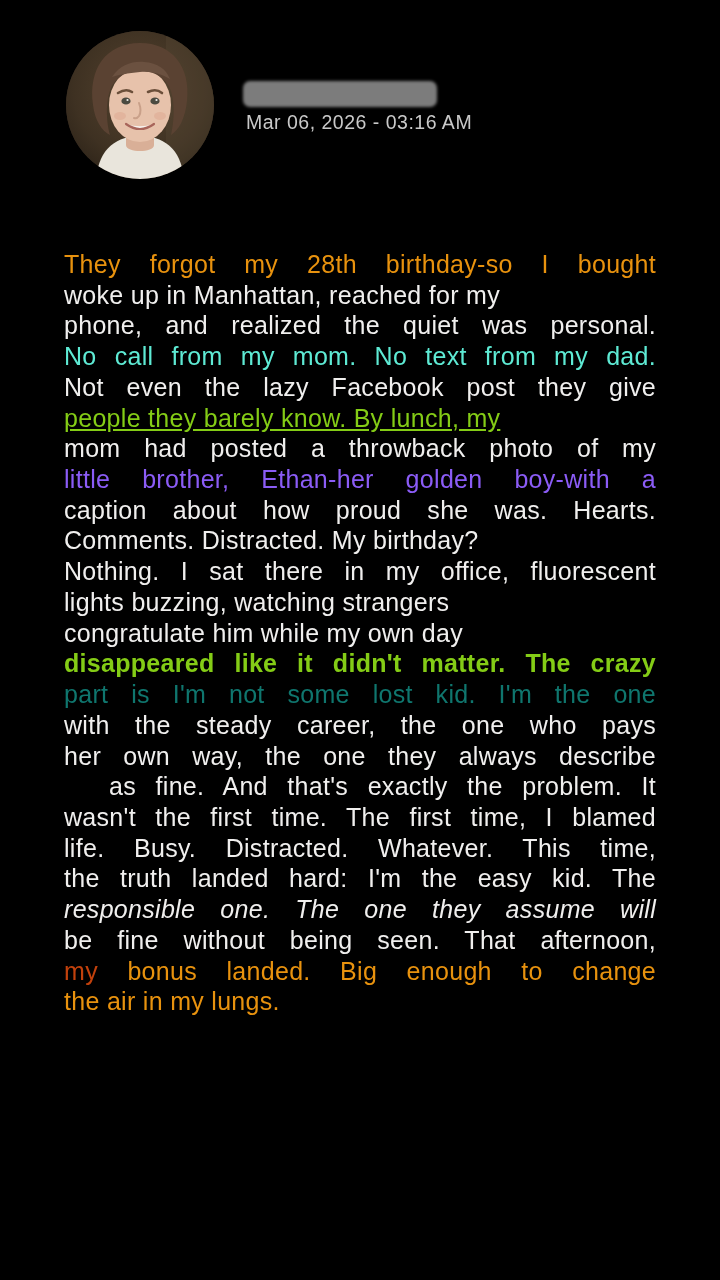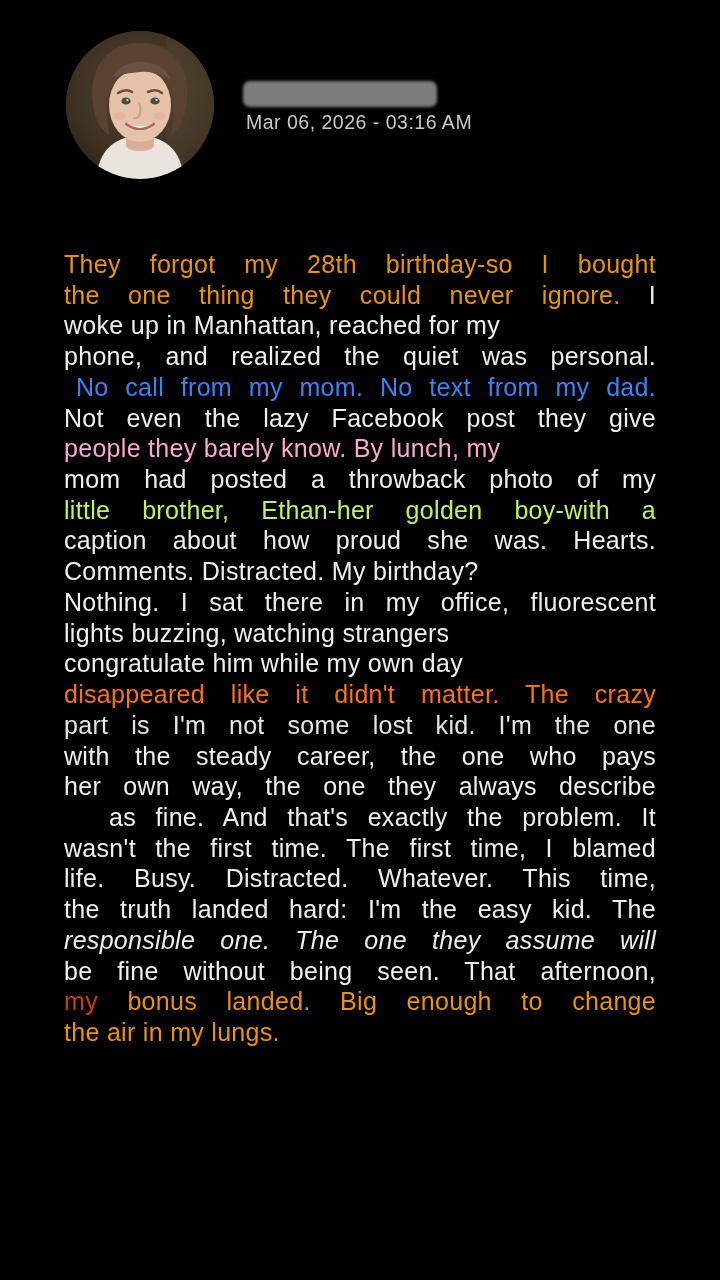--- a/index.html
+++ b/index.html
@@ -77,35 +77,34 @@
       <path d="M60 93 Q 74 103, 88 93" stroke="#a8655a" stroke-width="2.2" fill="none" stroke-linecap="round"></path>
     </svg>
   </div>
 
   <div class="name-blur"></div>
 
   <div class="timestamp">Mar 06, 2026 - 03:16 AM</div>
 
   <div class="post-body">
       <div class="post-line just"><span style="color: rgb(232, 146, 14);">They forgot my 28th birthday-so I bought</span></div>
-      <div class="post-line just"><span style="color: rgb(232, 146, 14);">the one thing they could never ignore.</span><span style="color: rgb(240, 239, 238);"> I</span></div>
       <div class="post-line"><span style="color: rgb(240, 239, 238);">woke up in Manhattan, reached for my</span></div>
       <div class="post-line just"><span style="color: rgb(240, 239, 238);">phone, and realized the quiet was personal.</span></div>
-      <div class="post-line just"><span style="color: #3b82f6; margin-left: 12px;">No call from my mom. No text from my dad.</span></div>
+      <div class="post-line just"><span style="color: #5eead4;">No call from my mom. No text from my dad.</span></div>
       <div class="post-line just"><span style="color: rgb(240, 239, 238);">Not even the lazy Facebook post they give</span></div>
-      <div class="post-line"><span style="color: #f9a8d4;">people they barely know. By lunch, my</span></div>
+      <div class="post-line"><span style="color: #84cc16; text-decoration: underline;">people they barely know. By lunch, my</span></div>
       <div class="post-line just"><span style="color: rgb(240, 239, 238);">mom had posted a throwback photo of my</span></div>
-      <div class="post-line just"><span style="color: #bef264;">little brother, Ethan-her golden boy-with a</span></div>
+      <div class="post-line just"><span style="color: #8b5cf6;">little brother, Ethan-her golden boy-with a</span></div>
       <div class="post-line just"><span style="color: rgb(240, 239, 238);">caption about how proud she was. Hearts.</span></div>
       <div class="post-line"><span style="color: rgb(240, 239, 238);">Comments. Distracted. My birthday?</span></div>
       <div class="post-line just"><span style="color: rgb(240, 239, 238);">Nothing. I sat there in my office, fluorescent</span></div>
       <div class="post-line"><span style="color: rgb(240, 239, 238); text-align: right;">lights buzzing, watching strangers</span></div>
       <div class="post-line"><span style="color: rgb(240, 239, 238);">congratulate him while my own day</span></div>
-      <div class="post-line just"><span style="color: #f97316;">disappeared like it didn't matter. The crazy</span></div>
-      <div class="post-line just"><span style="color: #e5e5e5;">part is I'm not some lost kid. I'm the one</span></div>
+      <div class="post-line just"><span style="color: #84cc16; font-weight: bold;">disappeared like it didn't matter. The crazy</span></div>
+      <div class="post-line just"><span style="color: #0f766e;">part is I'm not some lost kid. I'm the one</span></div>
       <div class="post-line just"><span style="color: rgb(240, 239, 238);">with the steady career, the one who pays</span></div>
       <div class="post-line just"><span style="color: rgb(240, 239, 238);">her own way, the one they always describe</span></div>
       <div class="post-line just"><span style="color: rgb(240, 239, 238); margin-left: 45px;">as fine. And that's exactly the problem. It</span></div>
       <div class="post-line just"><span style="color: rgb(240, 239, 238);">wasn't the first time. The first time, I blamed</span></div>
       <div class="post-line just"><span style="color: rgb(240, 239, 238);">life. Busy. Distracted. Whatever. This time,</span></div>
       <div class="post-line just"><span style="color: rgb(240, 239, 238);">the truth landed hard: I'm the easy kid. The</span></div>
       <div class="post-line just"><span style="color: rgb(240, 239, 238); font-style: italic;">responsible one. The one they assume will</span></div>
       <div class="post-line just"><span style="color: rgb(240, 239, 238);">be fine without being seen. That afternoon,</span></div>
       <div class="post-line just"><span style="color: #c2410c;">my </span><span style="color: rgb(232, 146, 14);">bonus landed. Big enough to change</span></div>
       <div class="post-line"><span style="color: rgb(232, 146, 14);">the air in my lungs.</span></div>

